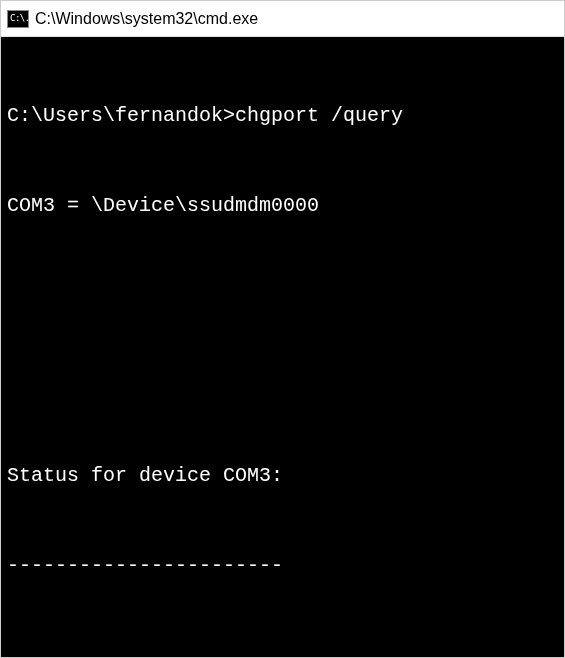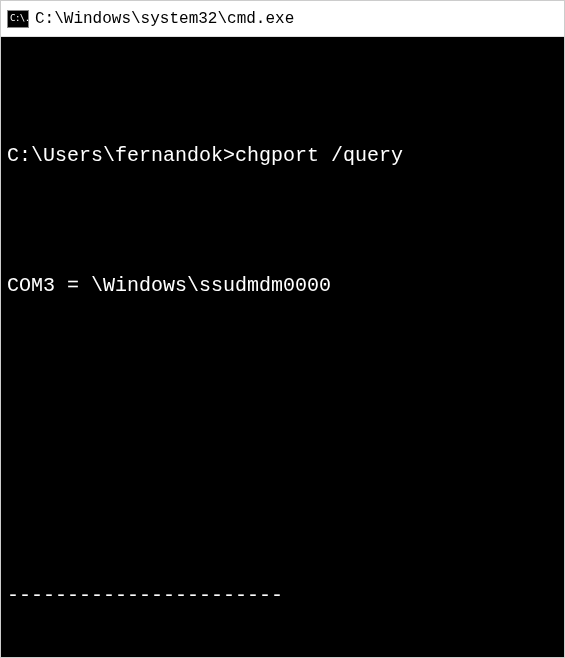--- a/index.html
+++ b/index.html
@@ -44,53 +44,53 @@
     .titlebar-icon-text {
       color: #ffffff;
       font-size: 9px;
       font-family: monospace;
       line-height: 1;
       letter-spacing: -0.5px;
     }
     .titlebar-title {
       font-size: 16px;
       color: #000000;
-      font-family: Liberation Mono, monospace;
+      font-family: Liberation Sans, sans-serif;
     }
     .terminal {
       flex: 1;
       background: #000000;
       color: #ffffff;
       font-family: Consolas, "Courier New", monospace;
       font-size: 20px;
       line-height: 1.5;
       padding: 4px 6px;
       white-space: pre;
       overflow: hidden;
     }
     .line {
       display: block;
-      margin-top: 40px;
     }
     .blank-line {
       display: block;
       height: 1.5em;
     }
   </style>
 </head>
 <body>
 
 <div class="window">
   <div class="titlebar">
     <div class="titlebar-icon">
       <span class="titlebar-icon-text">C:\.</span>
     </div>
     <div class="titlebar-title">C:\Windows\system32\cmd.exe</div>
   </div>
   <div class="terminal">
     <span class="line"><span>C:\Users\fernandok&gt;</span><span>chgport /query</span></span>
-    <span class="line">COM3 = \Windows\ssudmdm0000</span>
+    <span class="line">COM3 = \Device\ssudmdm0000</span>
     <span class="blank-line"></span>
     <span class="blank-line"></span>
+    <span class="line">Status for device COM3:</span>
     <span class="line">-----------------------</span>
     
   </div>
 </div>
 
 </body></html>

